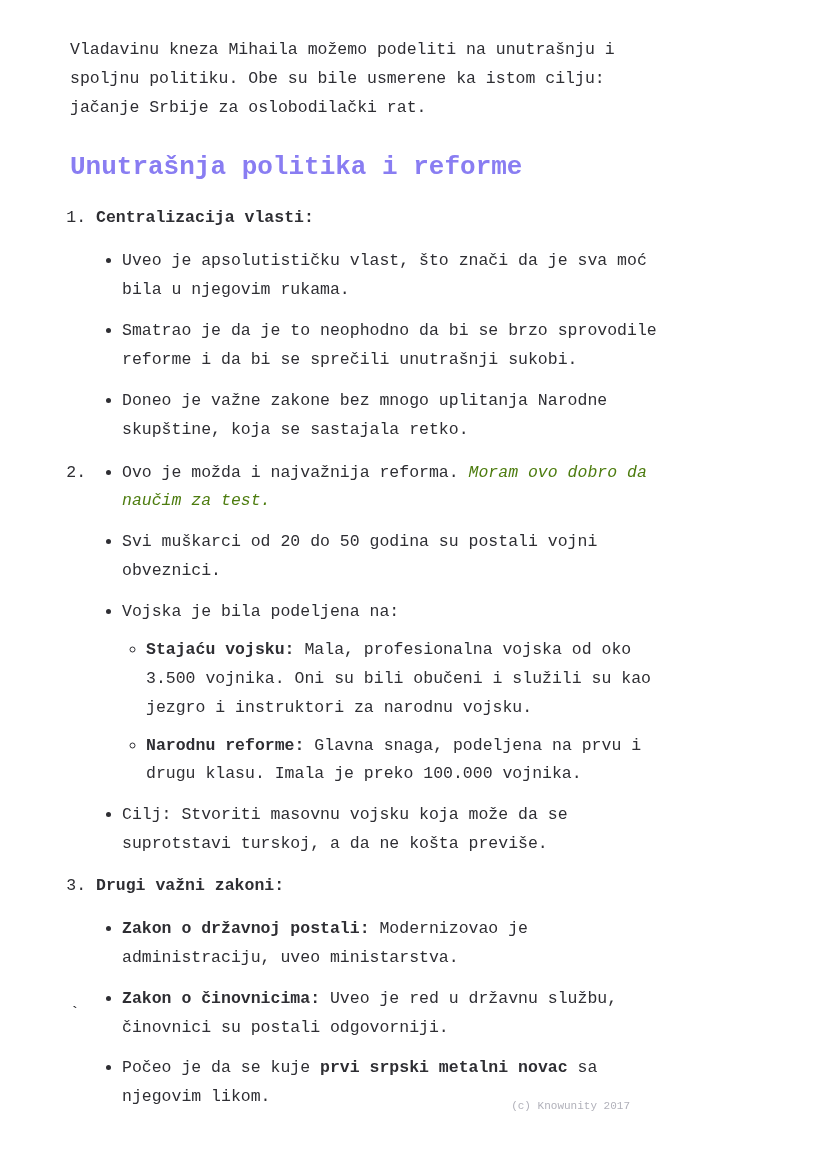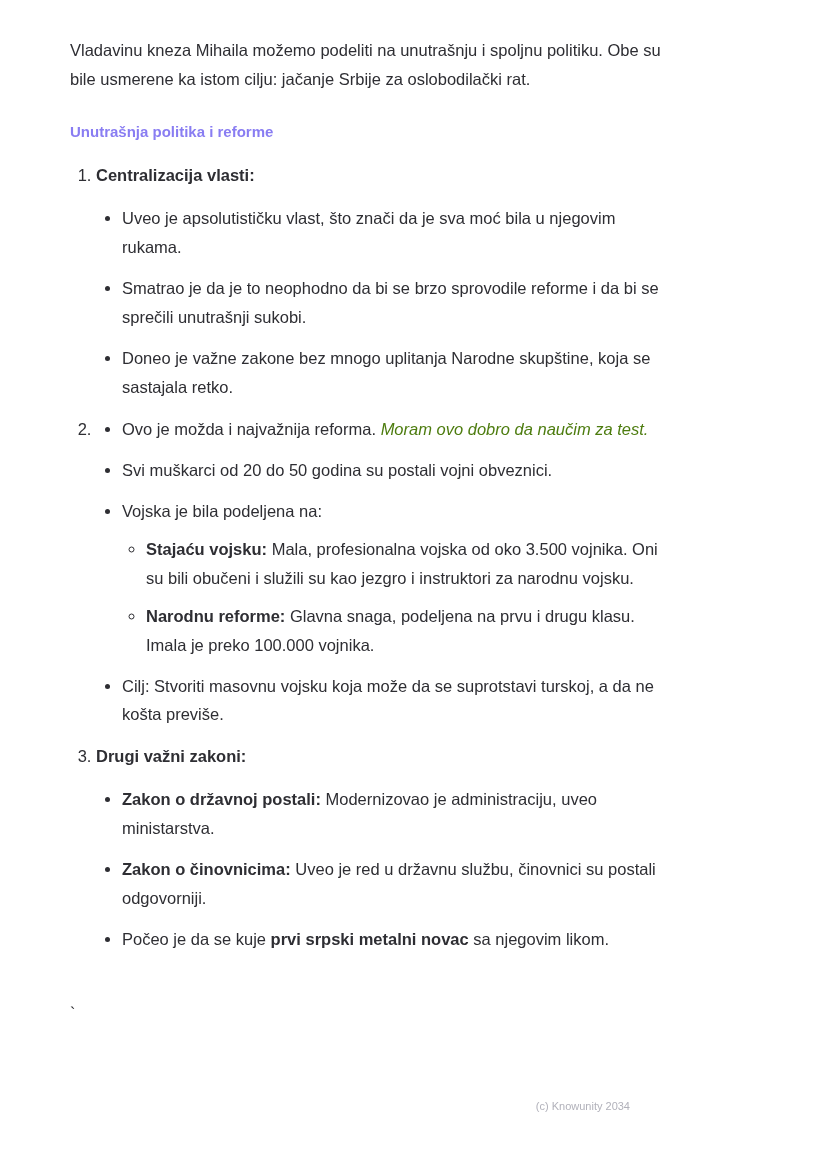--- a/index.html
+++ b/index.html
@@ -6,34 +6,34 @@
     margin: 0;
     padding: 0;
     background: #ffffff;
   }
   .page {
     position: relative;
     width: 680px;
     height: 1171px;
     background: #ffffff;
     overflow: hidden;
-    font-family: Liberation Sans, sans-serif;
+    font-family: Liberation Mono, monospace;
     color: #2e2e33;
     font-size: 16.5px;
     line-height: 1.75;
   }
   .content {
     position: absolute;
     left: 70px;
     top: 36px;
     width: 594px;
   }
   p { margin: 0 0 26px 0; }
   h2 {
-    font-size: 15px;
+    font-size: 26px;
     line-height: 1.3;
     font-weight: 700;
     margin: 28px 0 20px 0;
     color: #897df2;
   }
   ol.reforms {
     margin: 0;
     padding-left: 26px;
     list-style: decimal;
   }
@@ -125,15 +125,15 @@
       </li>
 
     </ol>
 
   </div>
 
   <div class="stray">`</div>
 
   <div class="scrollbar"></div>
 
-  <div class="footer">(c) Knowunity 2034</div>
+  <div class="footer">(c) Knowunity 2017</div>
 
 </div>
 
 </body></html>

